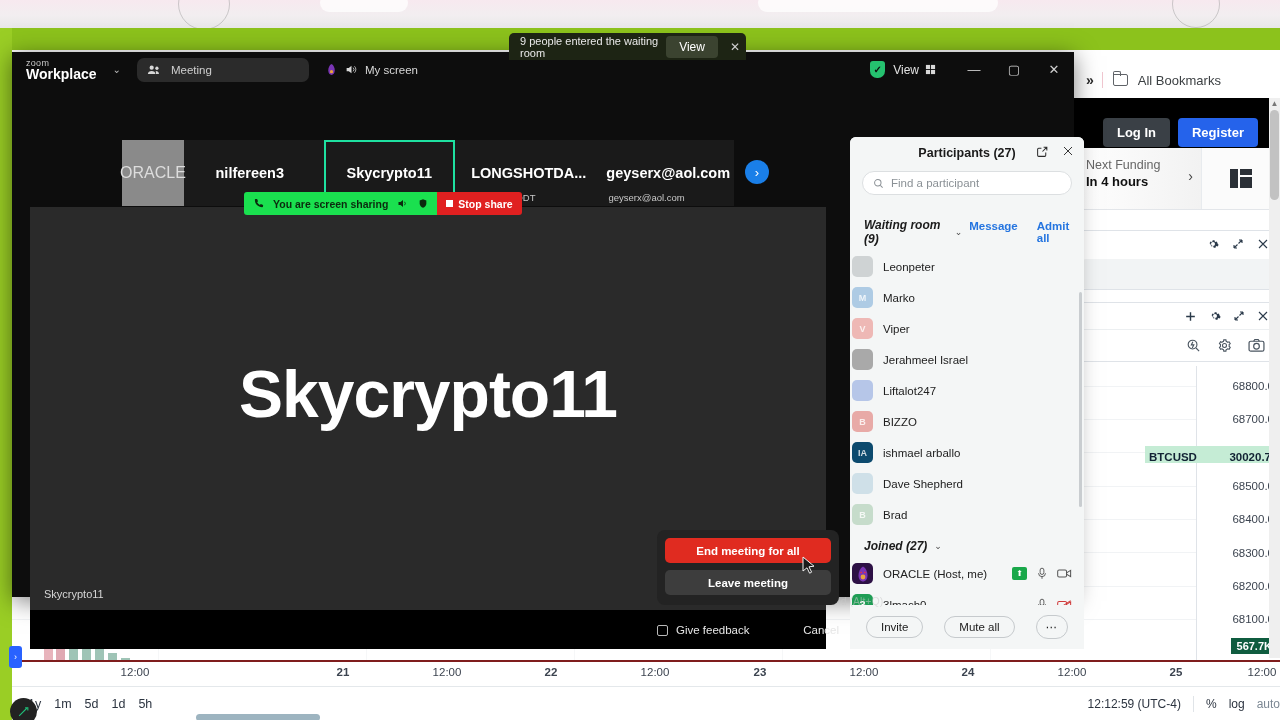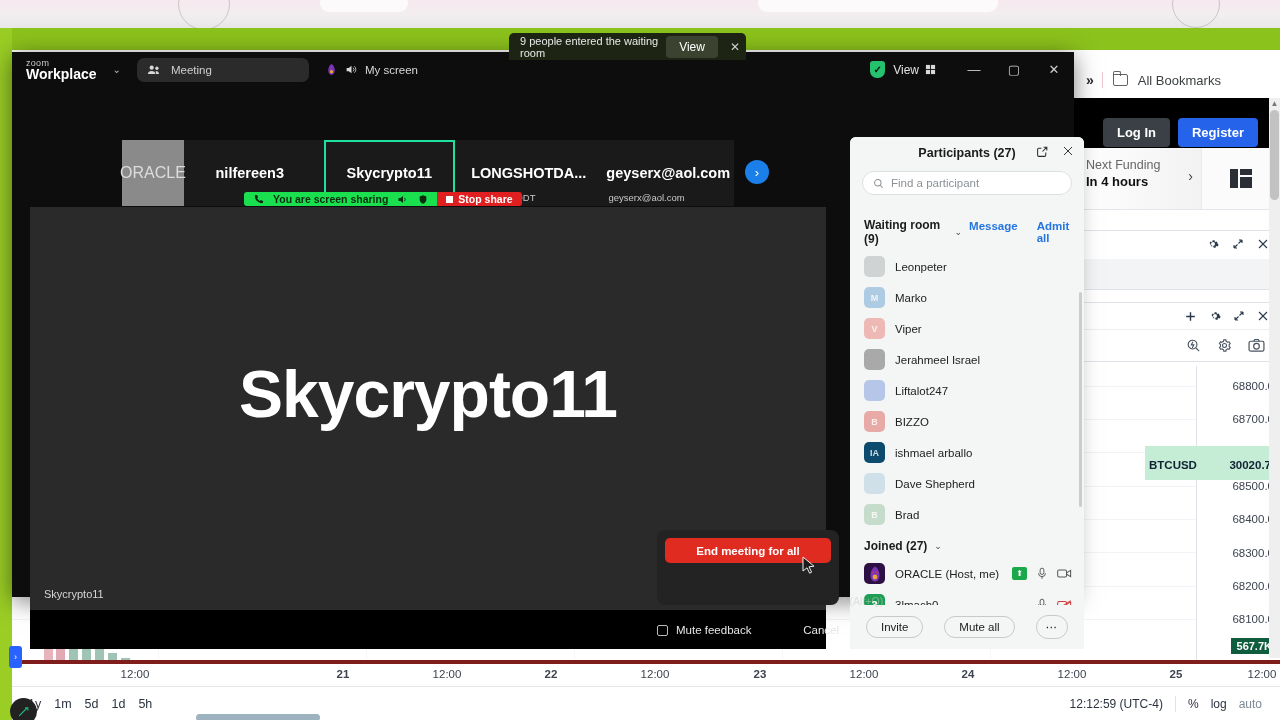--- a/index.html
+++ b/index.html
@@ -107,21 +107,21 @@
   
   .price-scale {
     position: absolute; left: 1196px; top: 366px; width: 84px; height: 296px;
     border-left: 1px solid #dfe3e8; background: #ffffff;
   }
   .price-tick {
     position: absolute; right: 6px; font-size: 11.5px; color: #3c4450;
     font-family: "Liberation Sans", sans-serif;
   }
   .price-badge {
-    position: absolute; left: -52px; width: 132px; height: 34px;
+    position: absolute; left: -52px; width: 132px; height: 17px;
     background: #c5ecd5; display: flex; align-items: center;
     justify-content: space-between; padding: 4px 6px 0 4px;
     font-size: 11.5px; color: #123; font-weight: 600;
   }
   .vol-badge {
     position: absolute; right: 2px; bottom: 8px; background: #0f5c3f;
     color: #fff; font-size: 11px; font-weight: 700; padding: 2px 6px;
   }
   .scale-settings {
     position: absolute; right: 22px; bottom: -28px; width: 16px; height: 16px;
@@ -129,37 +129,37 @@
   .chart-grid {
     position: absolute; left: 12px; top: 366px; width: 1184px; height: 296px;
     background: #ffffff;
   }
   .chart-grid .gl { position: absolute; left: 0; right: 0; height: 1px; background: #f1f3f5; }
   .chart-grid .gv { position: absolute; top: 0; bottom: 0; width: 1px; background: #f6f7f8; }
   .candles { position: absolute; left: 0; bottom: 0; height: 120px; width: 180px; }
   .candle { position: absolute; bottom: 0; }
   .time-axis {
     position: absolute; left: 12px; top: 660px; width: 1268px; height: 26px;
-    border-top: 4px solid #7f1d1d; background: #fff;
+    border-top: 2px solid #7f1d1d; background: #fff;
   }
   .time-lab {
     position: absolute; top: 4px; font-size: 11.5px; color: #3c4450;
     transform: translateX(-50%);
   }
   .time-lab.bold { font-weight: 700; }
   .bottom-bar {
     position: absolute; left: 12px; top: 686px; width: 1268px; height: 34px;
     border-top: 1px solid #e4e8eb; background: #ffffff;
     display: flex; align-items: center;
   }
   .ranges { display: flex; gap: 13px; margin-left: 16px; font-size: 12.5px; color: #2c3440; }
   .ranges span { cursor: pointer; }
   .bottom-right {
     margin-left: auto; display: flex; align-items: center; gap: 12px;
-    padding-right: 18px; font-size: 12px; color: #2c3440;
+    font-size: 12px; color: #2c3440;
   }
   .bottom-right .sep { width: 1px; height: 16px; background: #e0e4e8; }
   .bottom-right .muted { color: #7c8894; }
   .replay-dot {
     position: absolute; left: 10px; top: 698px; width: 27px; height: 27px;
     border-radius: 50%; background: #222; color: #20c07a;
     display: flex; align-items: center; justify-content: center; font-size: 13px;
   }
   .blue-tab {
     position: absolute; left: 9px; top: 646px; width: 13px; height: 22px;
@@ -257,21 +257,21 @@
     position: absolute; left: 0; right: 0; bottom: 7px; text-align: center;
     color: #fff; font-size: 11px; font-weight: 800; letter-spacing: .5px;
   }
   .nav-next {
     position: absolute; left: 733px; top: 108px; width: 24px; height: 24px;
     border-radius: 50%; background: #1a7fe8; color: #fff; font-size: 13px;
     display: flex; align-items: center; justify-content: center; cursor: pointer;
     z-index: 12;
   }
   .sharebar {
-    position: absolute; left: 232px; top: 140px; height: 14px;
+    position: absolute; left: 232px; top: 140px; height: 23px;
     display: flex; align-items: stretch; z-index: 20;
     border-radius: 3px; overflow: hidden;
   }
   .sharebar-green {
     background: #1ae04f; color: #0b2a0e; font-size: 10.5px; font-weight: 600;
     display: flex; align-items: center; gap: 9px; padding: 0 9px;
   }
   .sharebar-stop {
     background: #e02020; color: #fff; font-size: 10.5px; font-weight: 700;
     display: flex; align-items: center; gap: 5px; padding: 0 9px; cursor: pointer;
@@ -345,26 +345,26 @@
     color: #333; width: 165px; font-family: "Liberation Sans", sans-serif;
   }
   .pp-search input::placeholder { color: #8b9196; }
   .pp-list {
     position: absolute; left: 0; right: 0; top: 75px; bottom: 44px;
     overflow: hidden;
   }
   .pp-sec {
     display: flex; align-items: center; padding: 6px 12px 5px 14px; gap: 7px;
   }
-  .pp-sec-label { font-size: 12px; font-weight: 700; color: #1b1b1b; }
+  .pp-sec-label { font-size: 12px; font-weight: 700; color: #1b1b1b; font-style: italic; }
   .pp-sec-caret { font-size: 9px; color: #4a4a4a; cursor: pointer; }
   .pp-sec-actions { margin-left: auto; display: flex; gap: 19px; }
   .pp-link { font-size: 11.5px; color: #2575e0; font-weight: 600; cursor: pointer; }
   .pp-row {
-    display: flex; align-items: center; gap: 10px; padding: 3px 12px 3px 14px;
+    display: flex; align-items: center; gap: 10px; padding: 3px 12px 3px 2px;
     height: 31px;
   }
   .pp-av {
     width: 21px; height: 21px; border-radius: 5px; flex: none;
     display: flex; align-items: center; justify-content: center;
     font-size: 9px; font-weight: 700; color: rgba(255,255,255,.8);
     overflow: hidden;
   }
   .pp-name { font-size: 11.5px; color: #212121; white-space: nowrap; }
   .pp-icons { margin-left: auto; display: flex; align-items: center; gap: 10px; }
@@ -680,24 +680,25 @@
     </div>
 
     <div class="share-stage">
       <span class="share-title">Skycrypto11</span>
       <span class="stage-name">Skycrypto11</span>
     </div>
     <div class="black-panel"></div>
 
     <div class="leave-popup">
       <button class="btn-endall">End meeting for all</button>
+      <button class="btn-leave">Leave meeting</button>
     </div>
     <div class="feedback-row">
       <span class="fb-check"></span>
-      <span>Mute feedback</span>
+      <span>Give feedback</span>
       <span class="fb-cancel">Cancel</span>
     </div>
 
     <div class="participants">
       <div class="pp-header">
         <span class="pp-title">Participants (27)</span>
         <span class="pp-hicons">
           <span class="wicon">
             <svg width="13" height="13" viewBox="0 0 24 24" stroke="#2c2c2c" stroke-width="1.9" fill="none">
                 <path d="M14 4h6v6M20 4l-8 8"></path>

